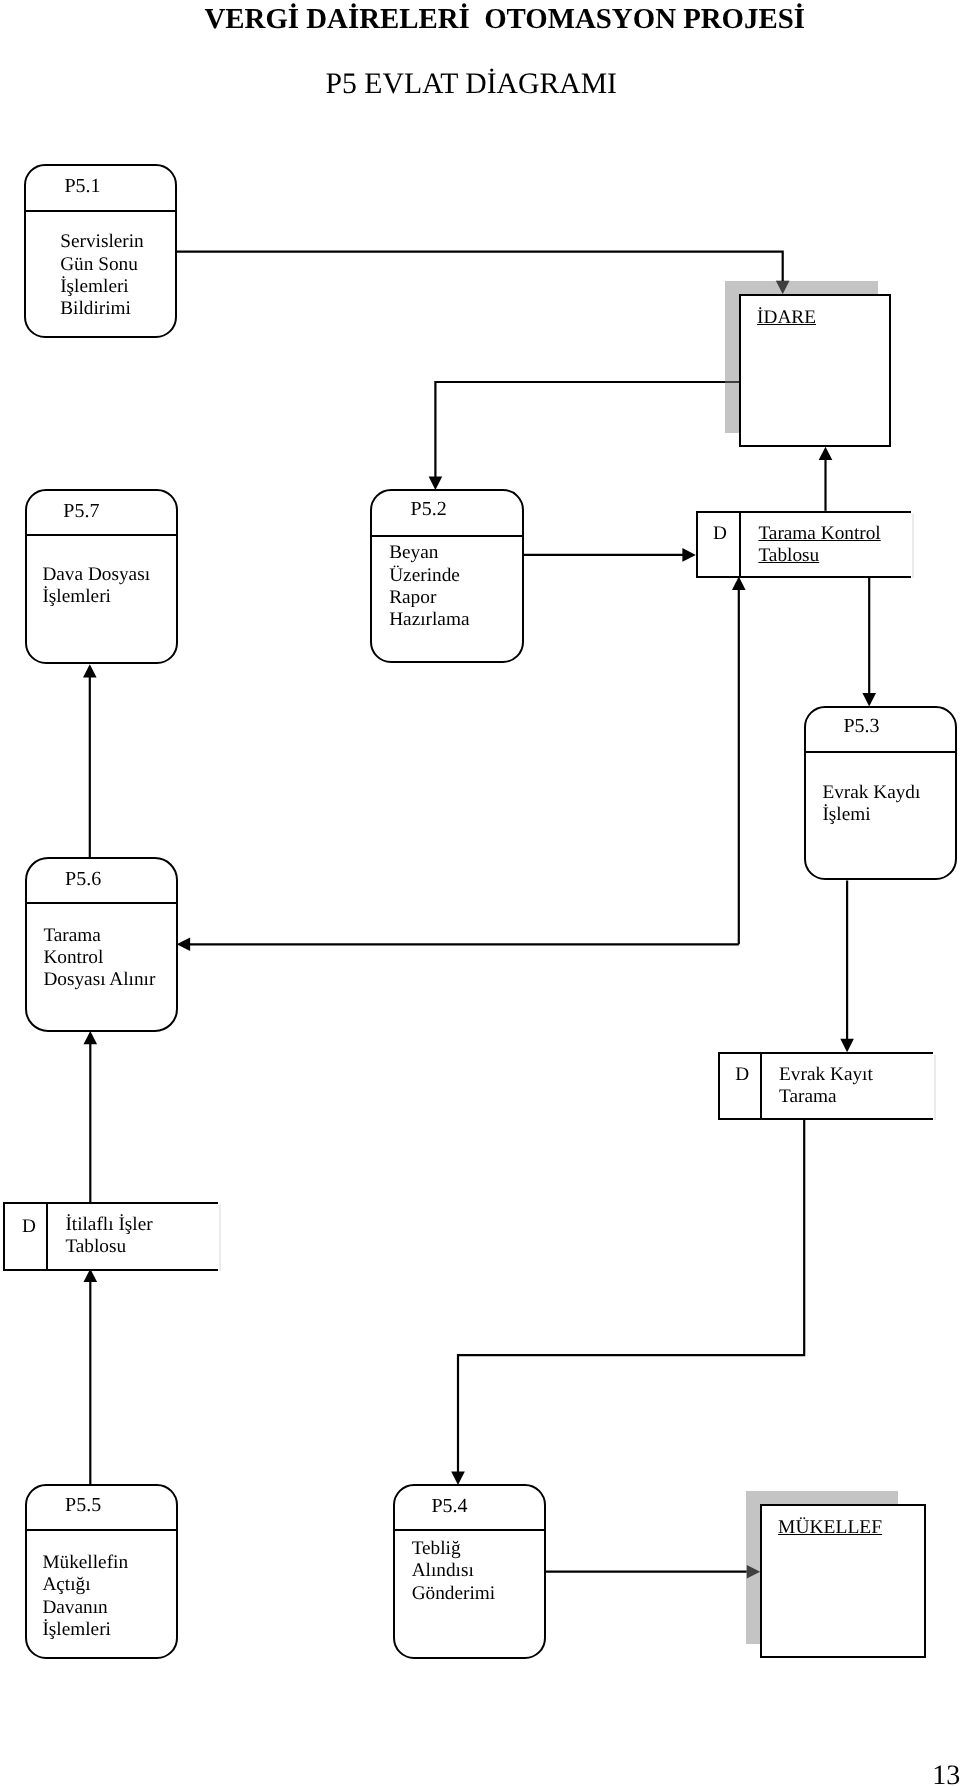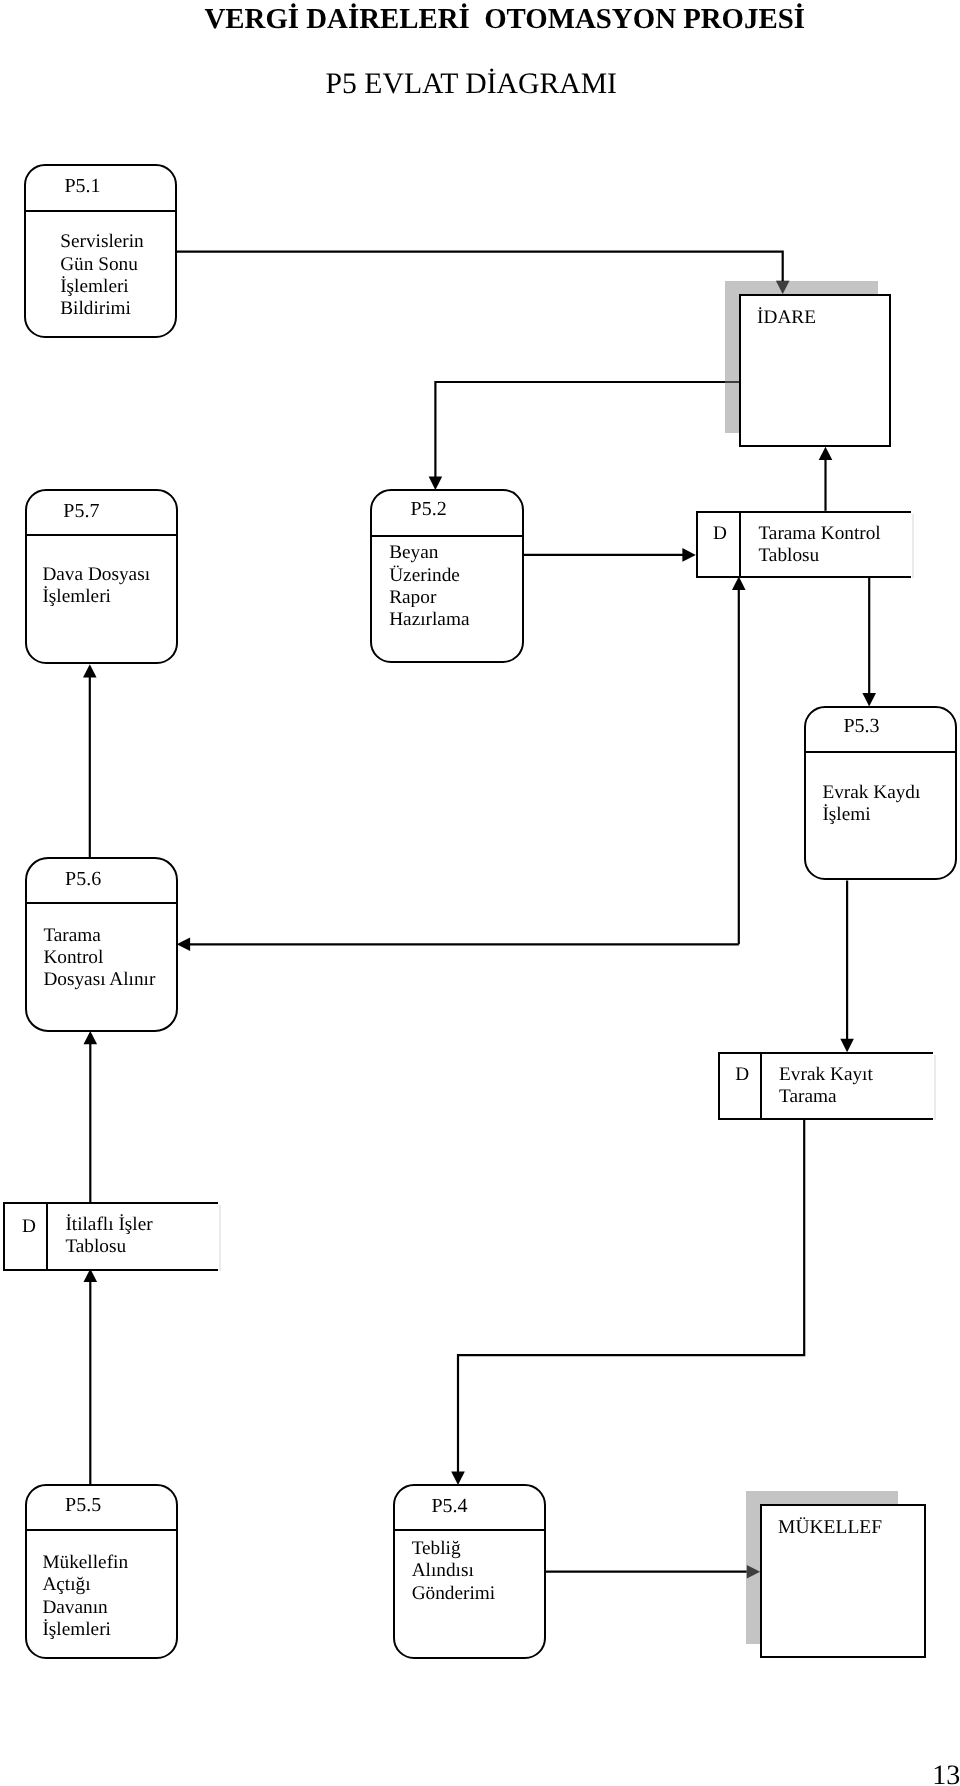--- a/index.html
+++ b/index.html
@@ -17,21 +17,21 @@
 
   
   .proc{position:absolute;z-index:4;box-sizing:border-box;border:2.2px solid #000;border-radius:21px;background:#fff;}
   .proc .pid{opacity:0.999;position:absolute;left:0;width:100%;text-align:center;white-space:nowrap;}
   .proc .divider{position:absolute;left:-0.2px;right:-0.2px;height:0;border-top:2.2px solid #000;}
   .proc .ptext{opacity:0.999;position:absolute;white-space:pre;line-height:22.2px;}
 
   
   .ext{position:absolute;box-sizing:border-box;border:2.2px solid #000;background:#fff;z-index:4;}
   .extshadow{position:absolute;background:rgba(132,132,132,0.48);z-index:3;}
-  .ext .etext{position:absolute;white-space:nowrap;opacity:0.999;}
+  .ext .etext{position:absolute;white-space:nowrap;opacity:0.999;text-decoration:underline;}
 
   
   .store{position:absolute;z-index:4;box-sizing:border-box;background:#fff;}
   .store .sbartop{position:absolute;left:0;top:0;height:0;border-top:2.2px solid #000;}
   .store .sbarbot{position:absolute;left:0;height:0;border-top:2.2px solid #000;}
   .store .sleft{position:absolute;left:0;width:0;border-left:2.2px solid #000;}
   .store .sdiv{position:absolute;width:0;border-left:2.2px solid #000;}
   .store .sD{opacity:0.999;position:absolute;text-align:center;white-space:nowrap;}
   .store .stext{opacity:0.999;position:absolute;white-space:pre;line-height:22.2px;}
   .sshadow{position:absolute;background:#ebebeb;z-index:2;}
@@ -115,21 +115,21 @@
 Gönderimi</div>
   </div>
 
   <div class="sshadow" style="left:912.2px;top:513.8px;width:2.3px;height:64.5px;"></div>
   <div class="store" style="left:695.8px;top:510.8px;width:215.6px;height:65.5px;">
     <div class="sbartop" style="width:215.6px;"></div>
     <div class="sbarbot" style="top:65.5px;width:215.6px;"></div>
     <div class="sleft" style="top:0;height:65.5px;"></div>
     <div class="sdiv" style="left:43.4px;top:0;height:65.5px;"></div>
     <div class="sD" style="left:17.1px;top:12.3px;width:auto;text-align:left;font-size:19.3px;">D</div>
-    <div class="stext" style="left:62.6px;top:12.2px;font-size:19.3px;">Tarama Kontrol
+    <div class="stext" style="left:62.6px;top:12.2px;font-size:19.3px;text-decoration:underline;">Tarama Kontrol
 Tablosu</div>
   </div>
 
   <div class="sshadow" style="left:933.8px;top:1055.2px;width:2.3px;height:64.5px;"></div>
   <div class="store" style="left:717.6px;top:1052.2px;width:215.4px;height:65.6px;">
     <div class="sbartop" style="width:215.4px;"></div>
     <div class="sbarbot" style="top:65.6px;width:215.4px;"></div>
     <div class="sleft" style="top:0;height:65.6px;"></div>
     <div class="sdiv" style="left:42.6px;top:0;height:65.6px;"></div>
     <div class="sD" style="left:17.6px;top:12.2px;width:auto;text-align:left;font-size:19.3px;">D</div>

